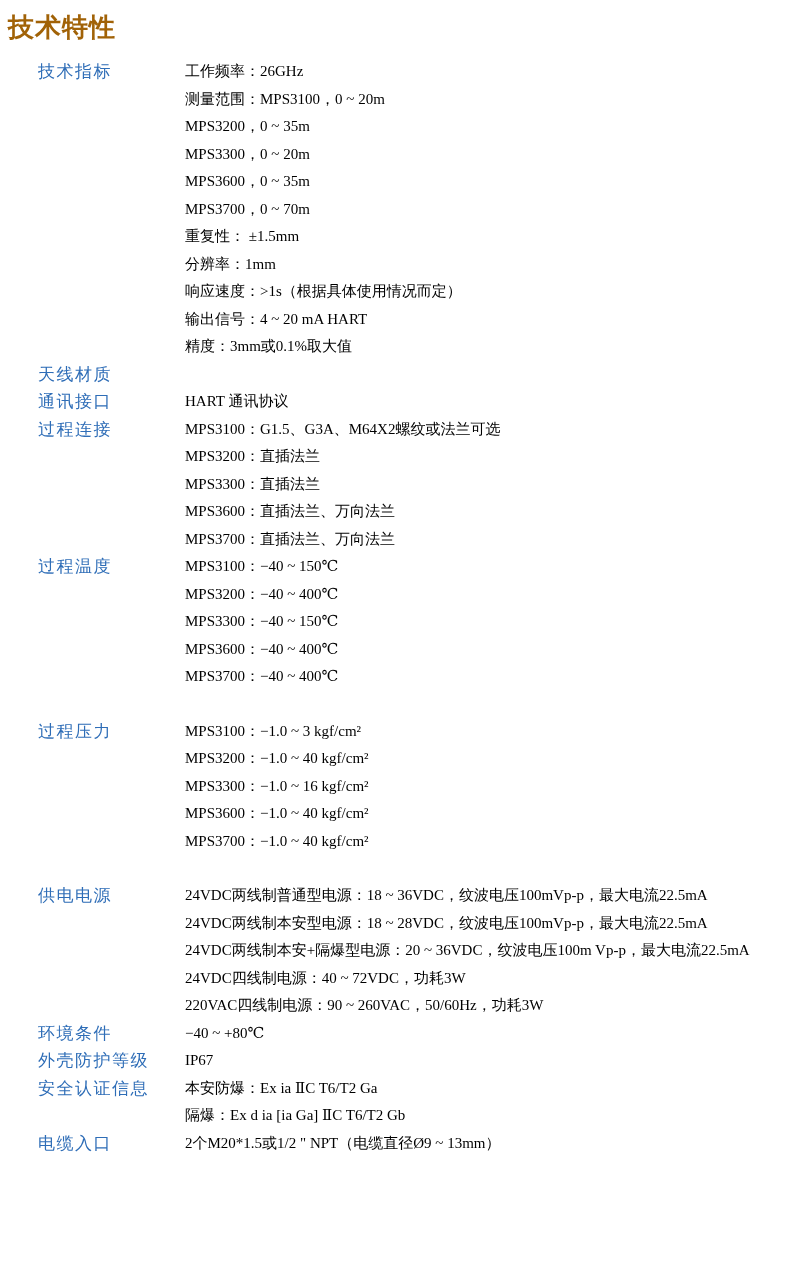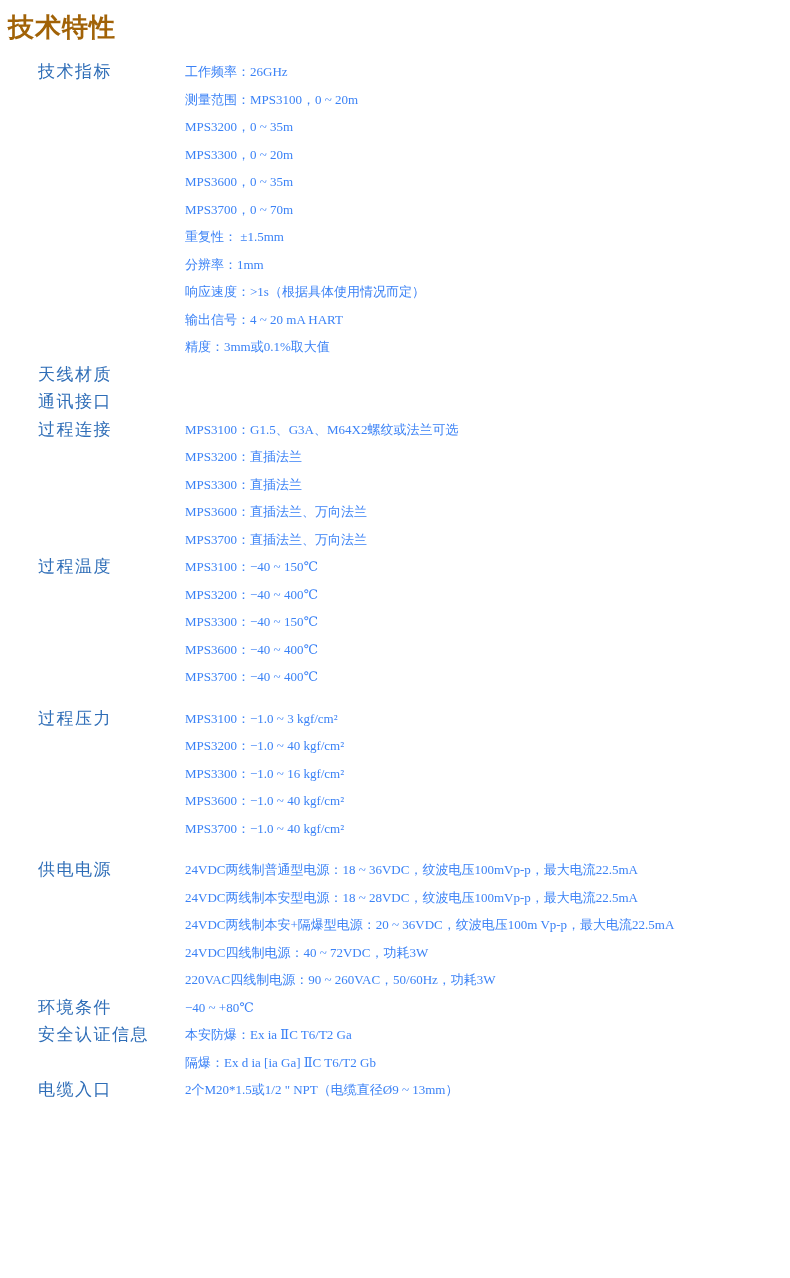--- a/index.html
+++ b/index.html
@@ -24,41 +24,41 @@
     color: #a16207;
   }
   .content {
     margin-top: 14px;
   }
   .section {
     display: flex;
     align-items: flex-start;
   }
   .section.gap-before {
-    margin-top: 14px;
+    margin-top: 27px;
   }
   .section-label {
     flex: 0 0 185px;
     box-sizing: border-box;
     padding-left: 38px;
     font-size: 17px;
     line-height: 27.5px;
     letter-spacing: 1.5px;
     color: #2e6db7;
     white-space: nowrap;
   }
   .section-lines {
     flex: 1;
     min-width: 0;
   }
   .spec-line {
-    font-size: 13px;
+    font-size: 15px;
     line-height: 27.5px;
     white-space: nowrap;
-    color: #3b82f6;
+    color: #000000;
   }
 </style>
 </head>
 <body>
 
 <div>
   <h1 class="page-title">技术特性</h1>
 
   <div class="content" id="spec-content">
       <div class="section">
@@ -75,20 +75,23 @@
           <div class="spec-line">响应速度：&gt;1s（根据具体使用情况而定）</div>
           <div class="spec-line">输出信号：4 ~ 20 mA  HART</div>
           <div class="spec-line">精度：3mm或0.1%取大值</div>
         </div>
       </div>
       <div class="section">
         <div class="section-label">天线材质</div>
       </div>
       <div class="section">
         <div class="section-label">通讯接口</div>
+        <div class="section-lines">
+          <div class="spec-line">HART 通讯协议</div>
+        </div>
       </div>
       <div class="section">
         <div class="section-label">过程连接</div>
         <div class="section-lines">
           <div class="spec-line">MPS3100：G1.5、G3A、M64X2螺纹或法兰可选</div>
           <div class="spec-line">MPS3200：直插法兰</div>
           <div class="spec-line">MPS3300：直插法兰</div>
           <div class="spec-line">MPS3600：直插法兰、万向法兰</div>
           <div class="spec-line">MPS3700：直插法兰、万向法兰</div>
         </div>
@@ -123,20 +126,26 @@
           <div class="spec-line">220VAC四线制电源：90 ~ 260VAC，50/60Hz，功耗3W</div>
         </div>
       </div>
       <div class="section">
         <div class="section-label">环境条件</div>
         <div class="section-lines">
           <div class="spec-line">−40 ~ +80℃</div>
         </div>
       </div>
       <div class="section">
+        <div class="section-label">外壳防护等级</div>
+        <div class="section-lines">
+          <div class="spec-line">IP67</div>
+        </div>
+      </div>
+      <div class="section">
         <div class="section-label">安全认证信息</div>
         <div class="section-lines">
           <div class="spec-line">本安防爆：Ex ia ⅡC T6/T2 Ga</div>
           <div class="spec-line">隔爆：Ex d ia [ia Ga]  ⅡC T6/T2 Gb</div>
         </div>
       </div>
       <div class="section">
         <div class="section-label">电缆入口</div>
         <div class="section-lines">
           <div class="spec-line">2个M20*1.5或1/2 " NPT（电缆直径Ø9 ~ 13mm）</div>

